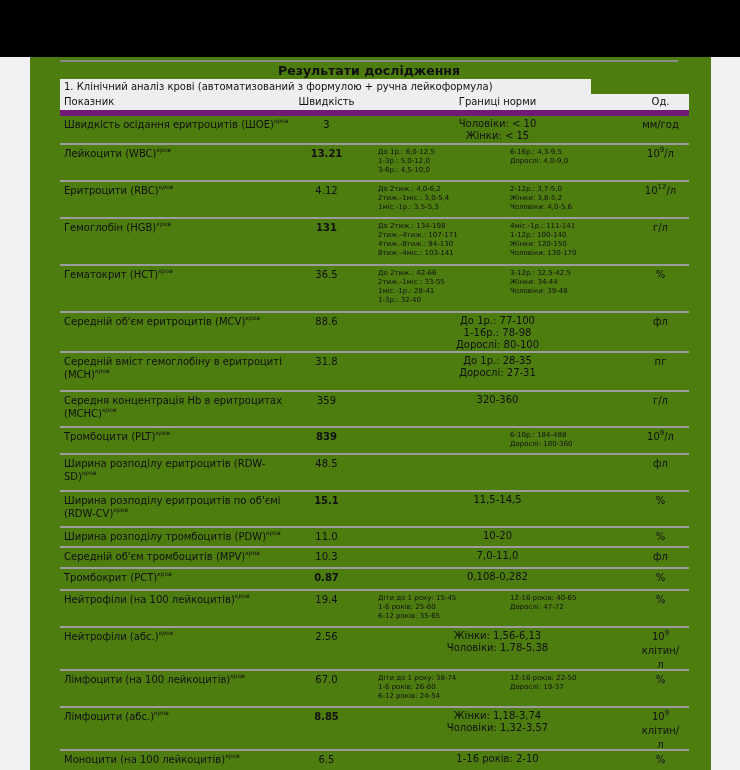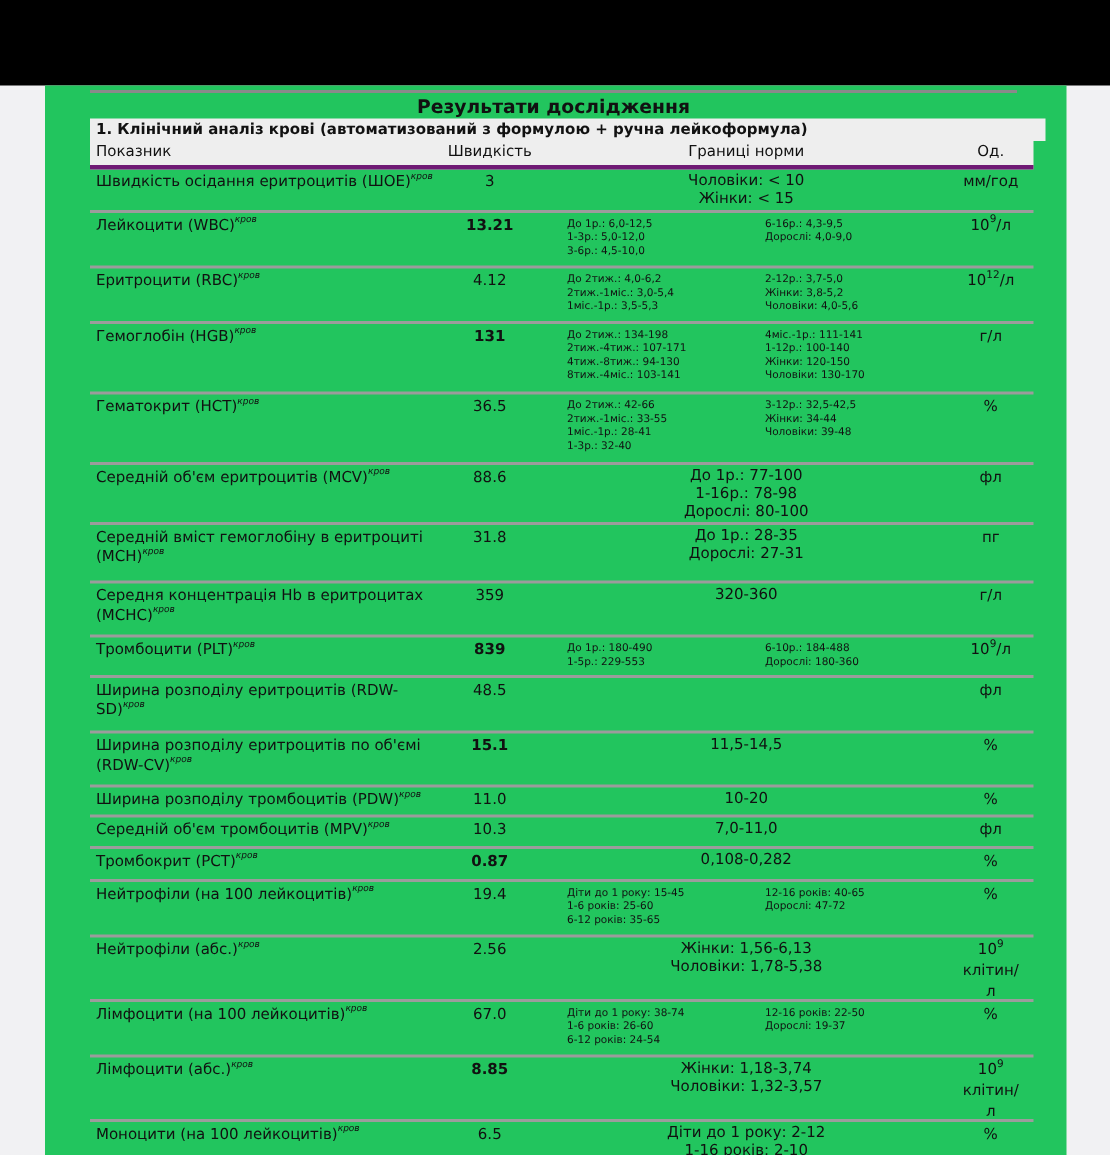--- a/index.html
+++ b/index.html
@@ -4,26 +4,26 @@
 <style>
   html, body { margin: 0; padding: 0; }
   body {
     width: 740px; height: 770px; overflow: hidden;
     background: #f1f1f3;
     font-family: "DejaVu Sans", sans-serif;
     color: #111;
     position: relative;
   }
   .topbar { position: absolute; left: 0; top: 0; width: 740px; height: 57px; background: #000; }
-  .page { position: absolute; left: 30px; top: 57px; width: 681px; height: 713px; background: #22c55e; }
+  .page { position: absolute; left: 30px; top: 57px; width: 681px; height: 713px; background: #4d7c0f; }
   .rule { position: absolute; left: 30px; top: 3px; width: 618px; height: 2px; background: #8a8a8a; }
   .title { position: absolute; left: 30px; top: 6px; width: 618px; text-align: center; font-weight: bold; font-size: 12.5px; line-height: 16px; }
-  .section { position: absolute; left: 30px; top: 22px; width: 637px; height: 15px; background: #eeeeee; font-weight: bold; font-size: 10px; line-height: 15px; padding-left: 4px; box-sizing: border-box; }
+  .section { position: absolute; left: 30px; top: 22px; width: 531px; height: 15px; background: #eeeeee; font-weight: normal; font-size: 10px; line-height: 15px; padding-left: 4px; box-sizing: border-box; }
   .table { position: absolute; left: 30px; top: 37px; width: 629px; }
-  .hdr { position: relative; height: 16px; background: #eeeeee; border-bottom: 3px solid #701a75; font-size: 10px; line-height: 16px; }
+  .hdr { position: relative; height: 16px; background: #eeeeee; border-bottom: 6px solid #701a75; font-size: 10px; line-height: 16px; }
   .row { position: relative; border-bottom: 2px solid #9c9c9c; font-size: 10px; }
   .c { position: absolute; top: 2px; }
   .c-name { left: 4px; width: 226px; line-height: 13px; }
   .c-res { left: 230px; width: 73px; text-align: center; line-height: 13px; }
   .c-norm { left: 305px; width: 265px; text-align: center; line-height: 12px; }
   .c-unit { left: 572px; width: 57px; text-align: center; line-height: 14px; }
   .hdr .c { top: 0; line-height: 16px; }
   .bold { font-weight: bold; }
   sup.k { font-size: 6px; font-style: italic; vertical-align: 5px; line-height: 0; }
   sup.p { font-size: 7px; vertical-align: 5px; line-height: 0; }
@@ -157,24 +157,20 @@
           <div class="c c-res">359</div>
           <div class="c c-norm norm-lines">
             <div>320-360</div>
           </div>
           <div class="c c-unit">г/л</div>
         </div>
         <div class="row" style="height: 25px;">
           <div class="c c-name"><span>Тромбоцити (PLT)</span><sup class="k">кров</sup></div>
           <div class="c c-res bold">839</div>
           <div class="c c-norm" style="top: 0px; height: 100%;">
-            <div class="small s-left">
-              <div>До 1р.: 180-490</div>
-              <div>1-5р.: 229-553</div>
-            </div>
             <div class="small s-right">
               <div>6-10р.: 184-488</div>
               <div>Дорослі: 180-360</div>
             </div>
           </div>
           <div class="c c-unit">
             <div><span>10</span><sup class="p">9</sup><span>/л</span></div>
           </div>
         </div>
         <div class="row" style="height: 35px;">
@@ -269,20 +265,19 @@
           <div class="c c-unit">
             <div><span>10</span><sup class="p">9</sup></div>
             <div>клітин/</div>
             <div>л</div>
           </div>
         </div>
         <div class="row" style="height: 36px;">
           <div class="c c-name"><span>Моноцити (на 100 лейкоцитів)</span><sup class="k">кров</sup></div>
           <div class="c c-res">6.5</div>
           <div class="c c-norm norm-lines">
-            <div>Діти до 1 року: 2-12</div>
             <div>1-16 років: 2-10</div>
           </div>
           <div class="c c-unit">%</div>
         </div>
       </div>
   </div>
 </div>
 
 </body></html>

